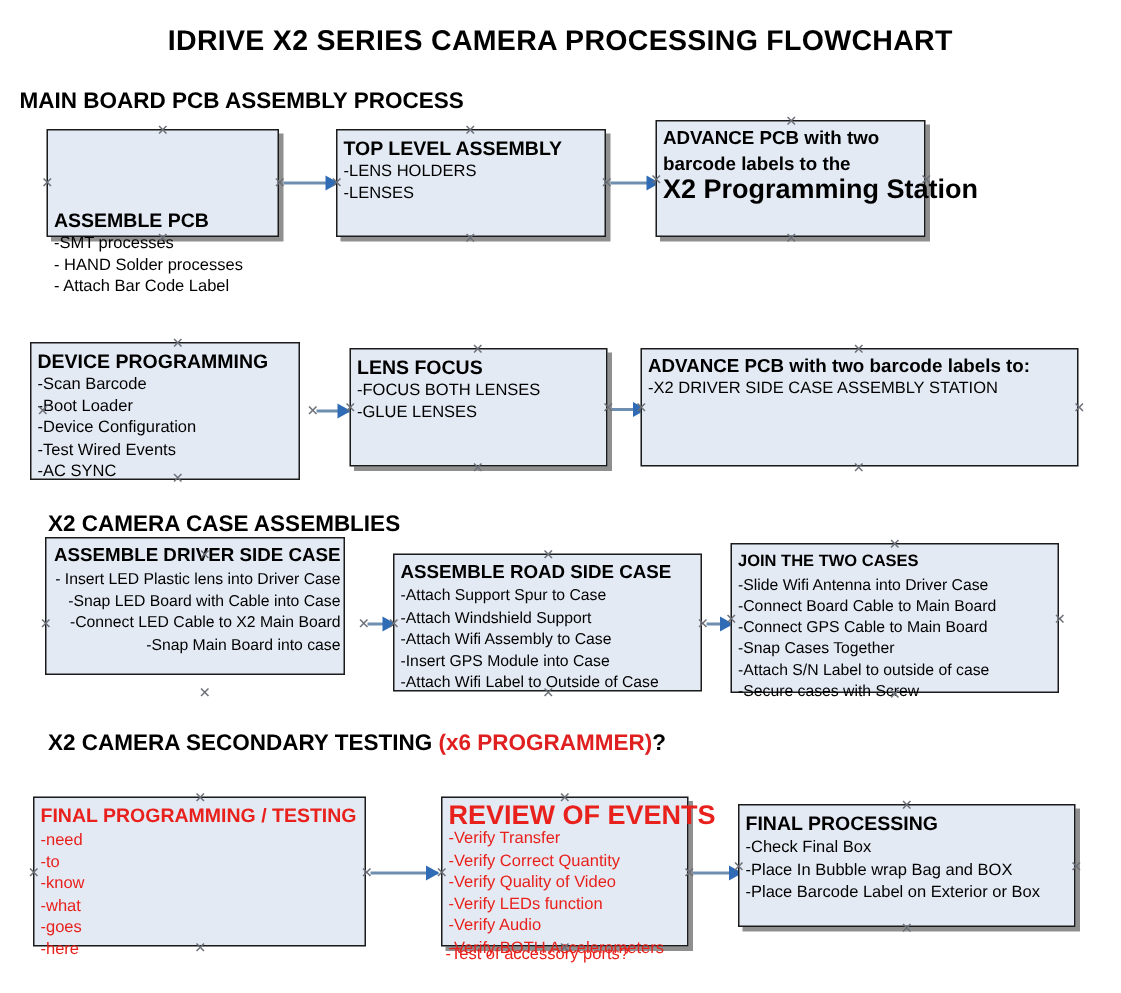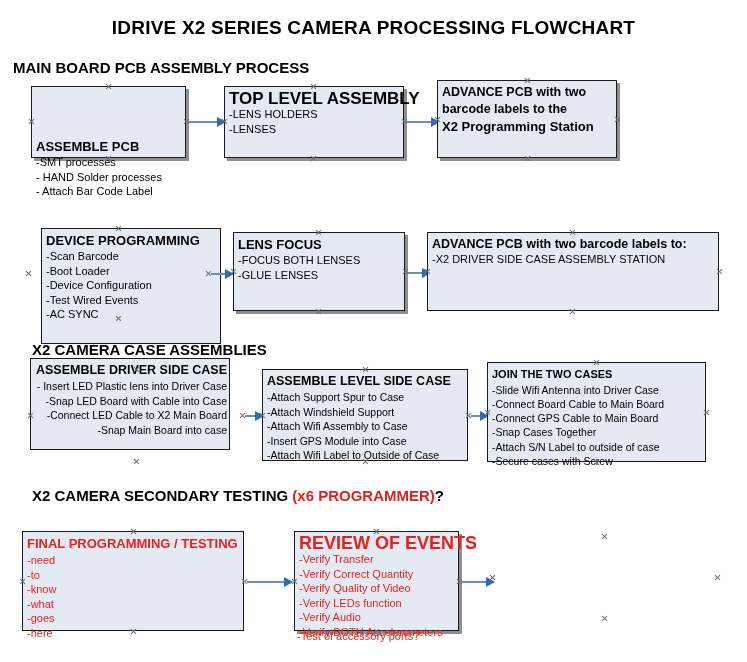--- a/index.html
+++ b/index.html
@@ -54,46 +54,46 @@
   </div>
   <div class="xm" style="left:105px;top:83px;"></div>
   <div class="xm" style="left:105px;top:155px;"></div>
   <div class="xm" style="left:28px;top:118px;"></div>
   <div class="xm" style="left:183px;top:118px;"></div>
 
   <div class="arrow" style="left:189px;top:121px;width:36px;"></div>
 
   <div class="box shadow" style="left:224px;top:86px;width:180px;height:72px;">
     <div class="box-inner" style="font-size:11px;line-height:14.5px;">
-      <span class="bt" style="font-size:17px;line-height:17px;">TOP LEVEL ASSEMBLY</span>
+      <span class="bt" style="font-size:13px;line-height:17px;">TOP LEVEL ASSEMBLY</span>
       <span class="bl">-LENS HOLDERS</span>
       <span class="bl">-LENSES</span>
     </div>
   </div>
   <div class="xm" style="left:310px;top:83px;"></div>
   <div class="xm" style="left:310px;top:155px;"></div>
   <div class="xm" style="left:221px;top:118px;"></div>
   <div class="xm" style="left:401px;top:118px;"></div>
 
   <div class="arrow" style="left:407px;top:121px;width:32px;"></div>
 
   <div class="box shadow" style="left:437px;top:80px;width:180px;height:78px;">
     <div class="box-inner" style="font-size:11.5px;line-height:17px;">
       <span class="bt" style="font-size:12.5px;">ADVANCE PCB with two</span>
       <span class="bt" style="font-size:12.5px;">barcode labels to the</span>
-      <span class="bt" style="font-size:13px;"> X2 Programming Station</span>
+      <span class="bt" style="font-size:18px;"> X2 Programming Station</span>
     </div>
   </div>
   <div class="xm" style="left:524px;top:77px;"></div>
   <div class="xm" style="left:524px;top:155px;"></div>
   <div class="xm" style="left:434px;top:116px;"></div>
   <div class="xm" style="left:614px;top:116px;"></div>
 
 
-  <div class="box" style="left:41px;top:228px;width:180px;height:116px;padding-left:38px;">
+  <div class="box" style="left:20px;top:228px;width:180px;height:92px;padding-left:38px;">
     <div class="box-inner" style="font-size:11px;line-height:14.6px;">
       <span class="bt" style="font-size:13px;line-height:17px;">DEVICE PROGRAMMING</span>
       <span class="bl">-Scan Barcode</span>
       <span class="bl">-Boot Loader</span>
       <span class="bl">-Device Configuration</span>
       <span class="bl">-Test Wired Events</span>
       <span class="bl">-AC SYNC</span>
     </div>
   </div>
   <div class="xm" style="left:115px;top:225px;"></div>
@@ -143,21 +143,21 @@
   </div>
   <div class="xm" style="left:133px;top:366px;"></div>
   <div class="xm" style="left:133px;top:458px;"></div>
   <div class="xm" style="left:27px;top:412px;"></div>
   <div class="xm" style="left:239px;top:412px;"></div>
 
   <div class="arrow" style="left:245px;top:415px;width:18px;"></div>
 
   <div class="box" style="left:262px;top:369px;width:206px;height:92px;">
     <div class="box-inner" style="font-size:10.5px;line-height:14.5px;">
-      <span class="bt" style="font-size:12.5px;line-height:17px;">ASSEMBLE LEVEL SIDE CASE</span>
+      <span class="bt" style="font-size:12.5px;line-height:17px;">ASSEMBLE ROAD SIDE CASE</span>
       <span class="bl">-Attach Support Spur to Case</span>
       <span class="bl">-Attach Windshield Support</span>
       <span class="bl">-Attach Wifi Assembly to Case</span>
       <span class="bl">-Insert GPS Module into Case</span>
       <span class="bl">-Attach Wifi Label to Outside of Case</span>
     </div>
   </div>
   <div class="xm" style="left:362px;top:366px;"></div>
   <div class="xm" style="left:362px;top:458px;"></div>
   <div class="xm" style="left:259px;top:412px;"></div>
@@ -215,18 +215,26 @@
     </div>
   </div>
   <div class="ovf" style="left:297px;top:630px;font-size:11px;">-Test of accessory ports?</div>
   <div class="xm" style="left:373px;top:528px;"></div>
   <div class="xm" style="left:373px;top:628px;"></div>
   <div class="xm" style="left:291px;top:578px;"></div>
   <div class="xm" style="left:456px;top:578px;"></div>
 
   <div class="arrow" style="left:462px;top:581px;width:32px;"></div>
 
+  <div class="box shadow" style="left:492px;top:536px;width:225px;height:82px;">
+    <div class="box-inner" style="font-size:11px;line-height:15px;">
+      <span class="bt" style="font-size:13px;line-height:18px;">FINAL PROCESSING</span>
+      <span class="bl"> -Check Final Box</span>
+      <span class="bl">-Place In Bubble wrap Bag and BOX</span>
+      <span class="bl">-Place Barcode Label on Exterior or Box</span>
+    </div>
+  </div>
   <div class="xm" style="left:601px;top:533px;"></div>
   <div class="xm" style="left:601px;top:615px;"></div>
   <div class="xm" style="left:489px;top:574px;"></div>
   <div class="xm" style="left:714px;top:574px;"></div>
 
 </div>
 
 </body></html>

